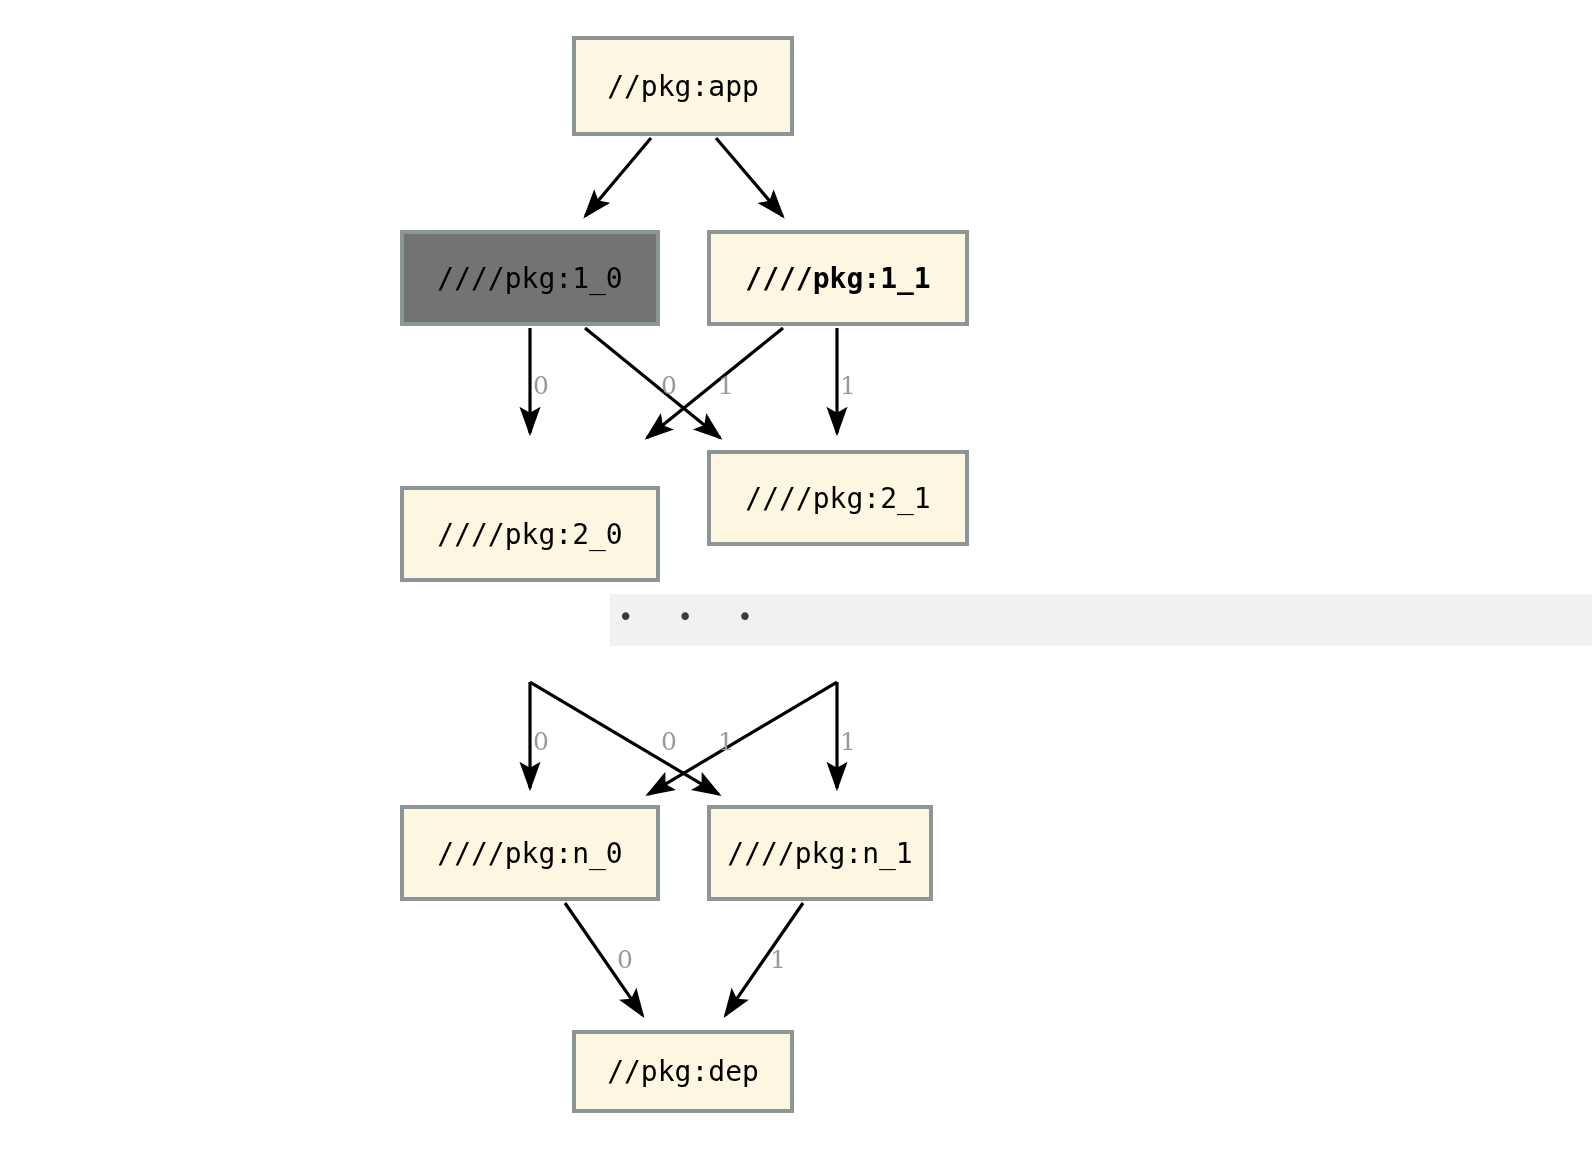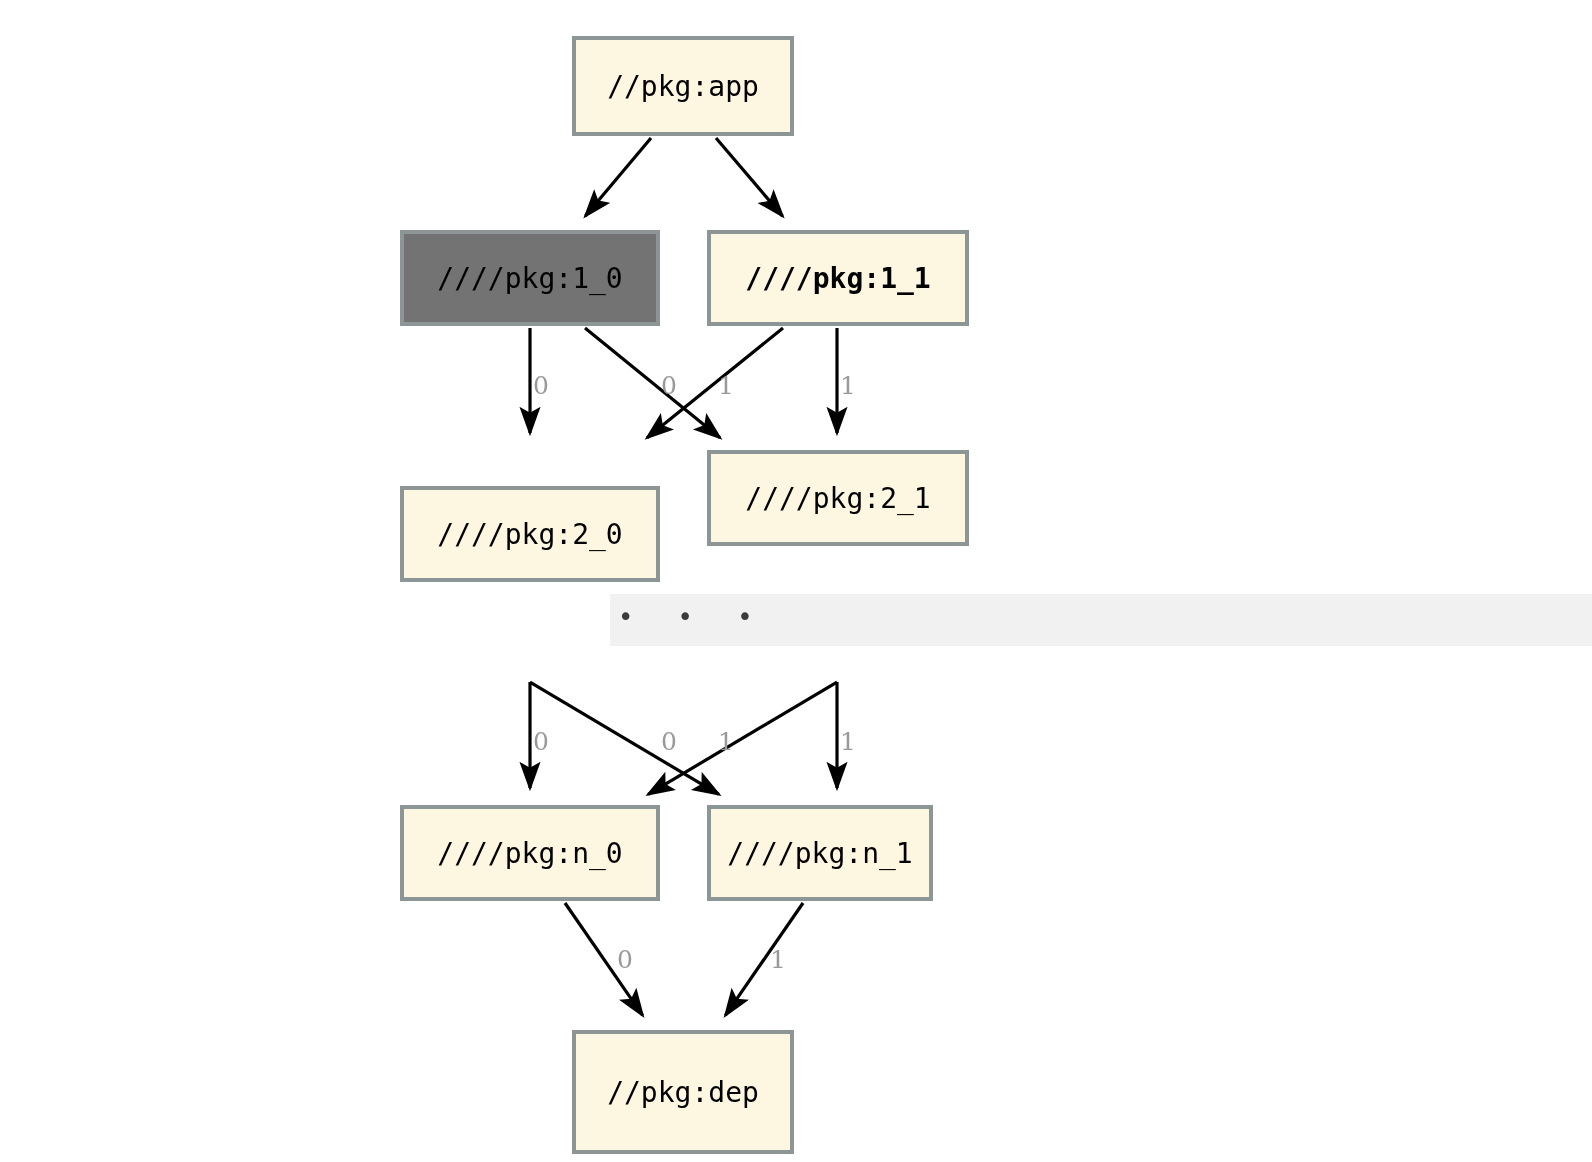--- a/index.html
+++ b/index.html
@@ -110,21 +110,21 @@
       </div>
       <div class="node-box" style="left: 707px; top: 450px; width: 262px; height: 96px; background: rgb(253, 246, 224); border-color: rgb(141, 150, 150);">
         <span class="node-label">////pkg:2_1</span>
       </div>
       <div class="node-box" style="left: 400px; top: 805px; width: 260px; height: 96px; background: rgb(253, 246, 224); border-color: rgb(141, 150, 150); text-align: center;">
         <span class="node-label">////pkg:n_0</span>
       </div>
       <div class="node-box" style="left: 707px; top: 805px; width: 226px; height: 96px; background: rgb(253, 246, 224); border-color: rgb(141, 150, 150);">
         <span class="node-label">////pkg:n_1</span>
       </div>
-      <div class="node-box" style="left: 572px; top: 1030px; width: 222px; height: 124px; background: rgb(253, 246, 224); border-color: rgb(141, 150, 150);">
+      <div class="node-box" style="left: 572px; top: 1030px; width: 222px; height: 83px; background: rgb(253, 246, 224); border-color: rgb(141, 150, 150);">
         <span class="node-label">//pkg:dep</span>
       </div>
     </div>
 
   <div id="edge-labels-layer">
       <span class="edge-label" style="left: 533px; top: 371px; color: rgb(153, 153, 153);">0</span>
       <span class="edge-label" style="left: 661px; top: 371px; color: rgb(153, 153, 153);">0</span>
       <span class="edge-label" style="left: 718px; top: 371px; color: rgb(153, 153, 153);">1</span>
       <span class="edge-label" style="left: 840px; top: 371px; color: rgb(153, 153, 153);">1</span>
       <span class="edge-label" style="left: 533px; top: 727px; color: rgb(153, 153, 153);">0</span>

